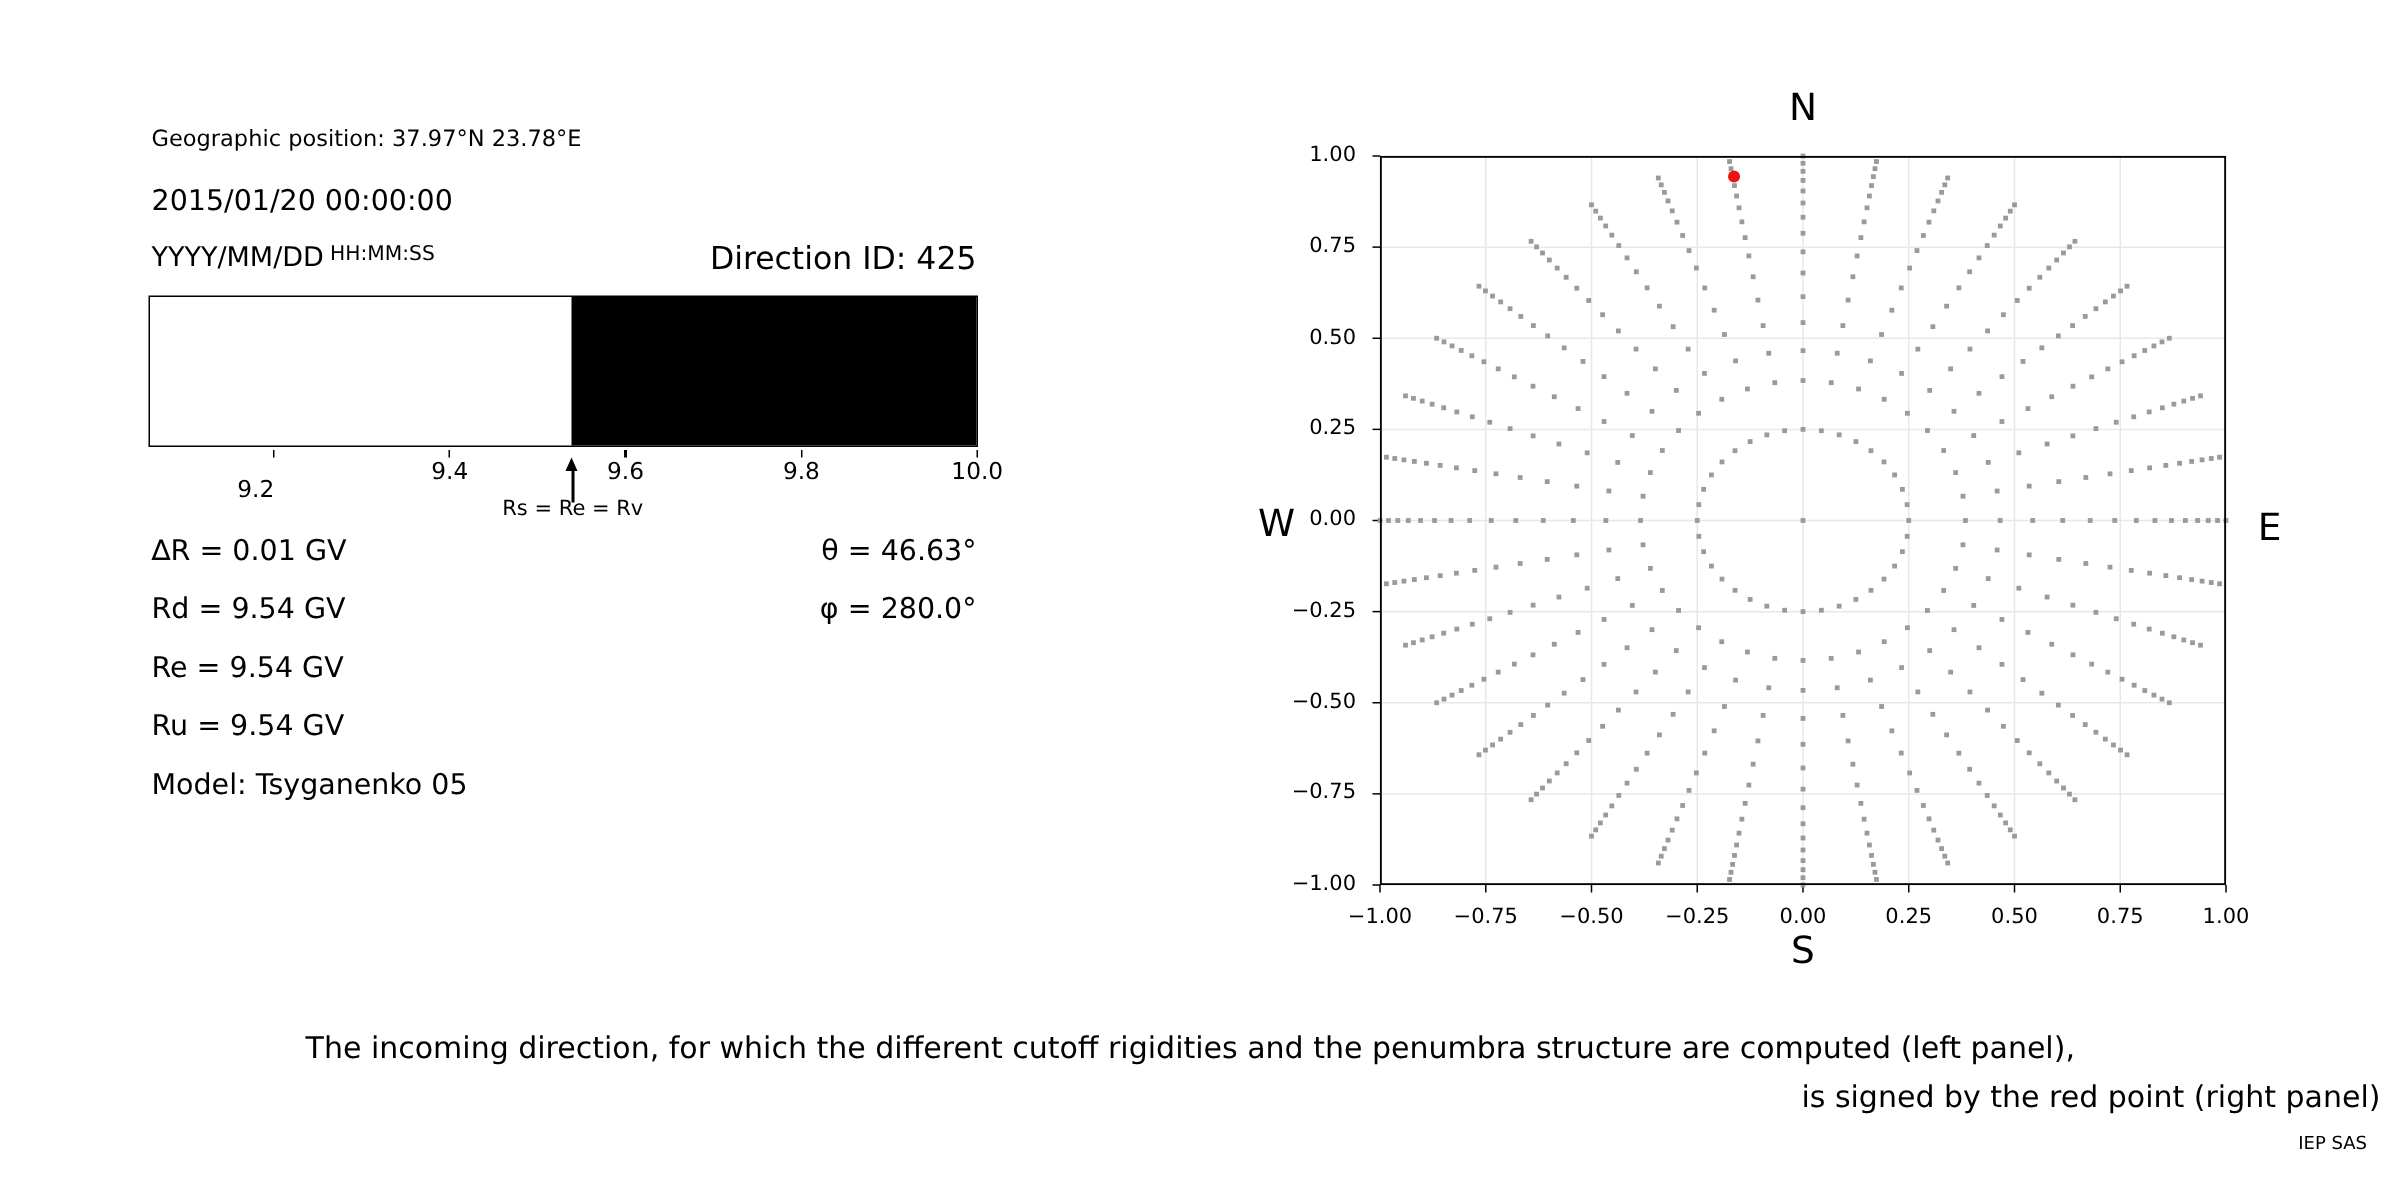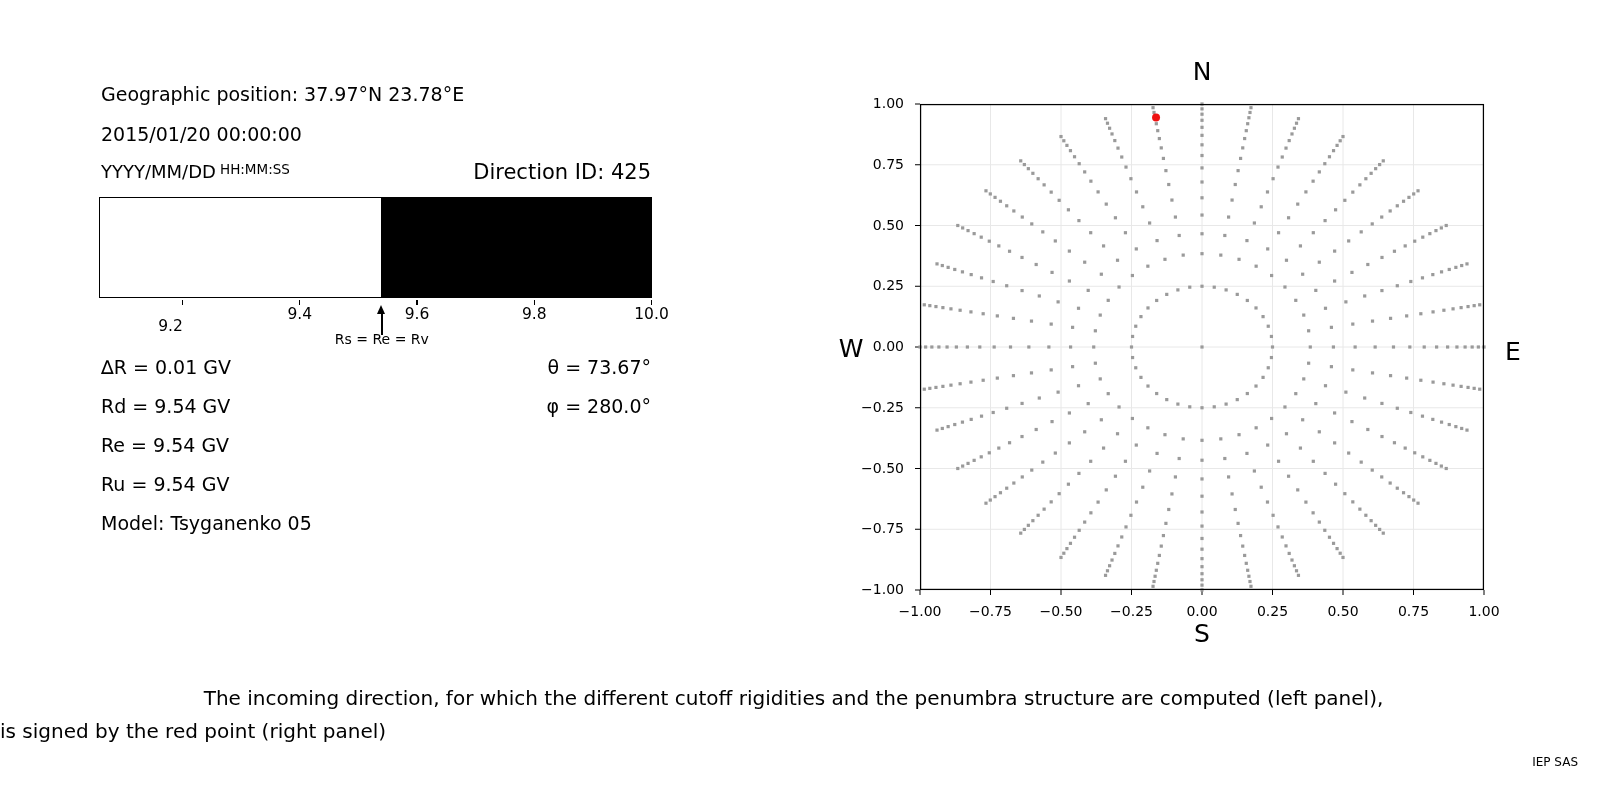--- a/index.html
+++ b/index.html
@@ -1,19 +1,19 @@
 <!DOCTYPE html>
 <html><head>
 <meta charset="utf-8">
 <style>
   html,body{margin:0;padding:0;background:#fff;}
   #page{position:relative;width:1600px;height:800px;background:#ffffff;
         font-family:"DejaVu Sans",sans-serif;color:#000;overflow:hidden;}
   #page div{position:absolute;}
-  .geo{left:101px;top:83px;font-size:19px;}
+  .geo{left:101px;top:83px;font-size:15px;}
   .dt{left:101px;top:123px;font-size:19px;}
   .fmt-date{left:101px;top:161px;font-size:18px;}
   .fmt-time{left:220px;top:161px;font-size:13.5px;}
   .dir-id{right:949px;top:160px;font-size:21px;white-space:nowrap;}
   .pbox{left:99px;top:197px;width:551px;height:99px;border:1.5px solid #000;background:#fff;}
   #penumbra-black{top:0;height:100%;background:#000;}
   #penumbra-ticks{left:100.5px;top:299.5px;width:551px;height:40px;}
   .pmark{top:0;width:1.2px;height:5px;background:#000;}
   .plabel{top:5px;transform:translateX(-50%);font-size:15.5px;}
   #arrow{top:305px;width:0;height:0;}
@@ -28,21 +28,21 @@
   .compass{font-size:25px;transform:translateX(-50%);}
   .n-label{left:1202px;top:57px;}
   .s-label{left:1202px;top:619px;}
   .w-label{left:851px;top:334px;}
   .e-label{left:1513px;top:337px;}
   #scatter-wrap{left:920px;top:104px;width:564px;height:486px;}
   #scatter-svg{position:absolute;left:0;top:0;overflow:visible;display:block;}
   .xt{top:603px;transform:translateX(-50%);font-size:14px;}
   .yt{left:846px;width:58px;text-align:right;font-size:14px;}
   .cap1{left:0;top:686px;width:1587px;text-align:center;font-size:20px;}
-  .cap2{left:0;top:719px;width:1587px;text-align:left;font-size:20px;}
+  .cap2{left:0;top:719px;width:1587px;text-align:right;font-size:20px;}
   .credit{left:0;top:755px;width:1578px;text-align:right;font-size:12px;}
 </style>
 </head>
 <body>
 
 <div id="page">
 
   <div class="geo">Geographic position: 37.97°N 23.78°E</div>
   <div class="dt">2015/01/20 00:00:00</div>
   <div class="fmt-date">YYYY/MM/DD</div>
@@ -69,21 +69,21 @@
     <div class="arrow-head"></div>
     <div class="arrow-line"></div>
   </div>
   <div id="arrow-label" style="left: 381.862px;">Rs = Re = Rv</div>
 
   <div class="param p-delta">∆R = 0.01 GV</div>
   <div class="param p-rd">Rd = 9.54 GV</div>
   <div class="param p-re">Re = 9.54 GV</div>
   <div class="param p-ru">Ru = 9.54 GV</div>
   <div class="param p-model">Model: Tsyganenko 05</div>
-  <div class="angle a-theta">θ = 73.67°</div>
+  <div class="angle a-theta">θ = 46.63°</div>
   <div class="angle a-phi">φ = 280.0°</div>
 
   <div class="compass n-label">N</div>
   <div class="compass s-label">S</div>
   <div class="compass w-label">W</div>
   <div class="compass e-label">E</div>
 
   <div id="scatter-wrap">
     <svg id="scatter-svg" width="564" height="486" viewBox="0 0 564 486">
         <g stroke="#e8e8e8" stroke-width="1">

